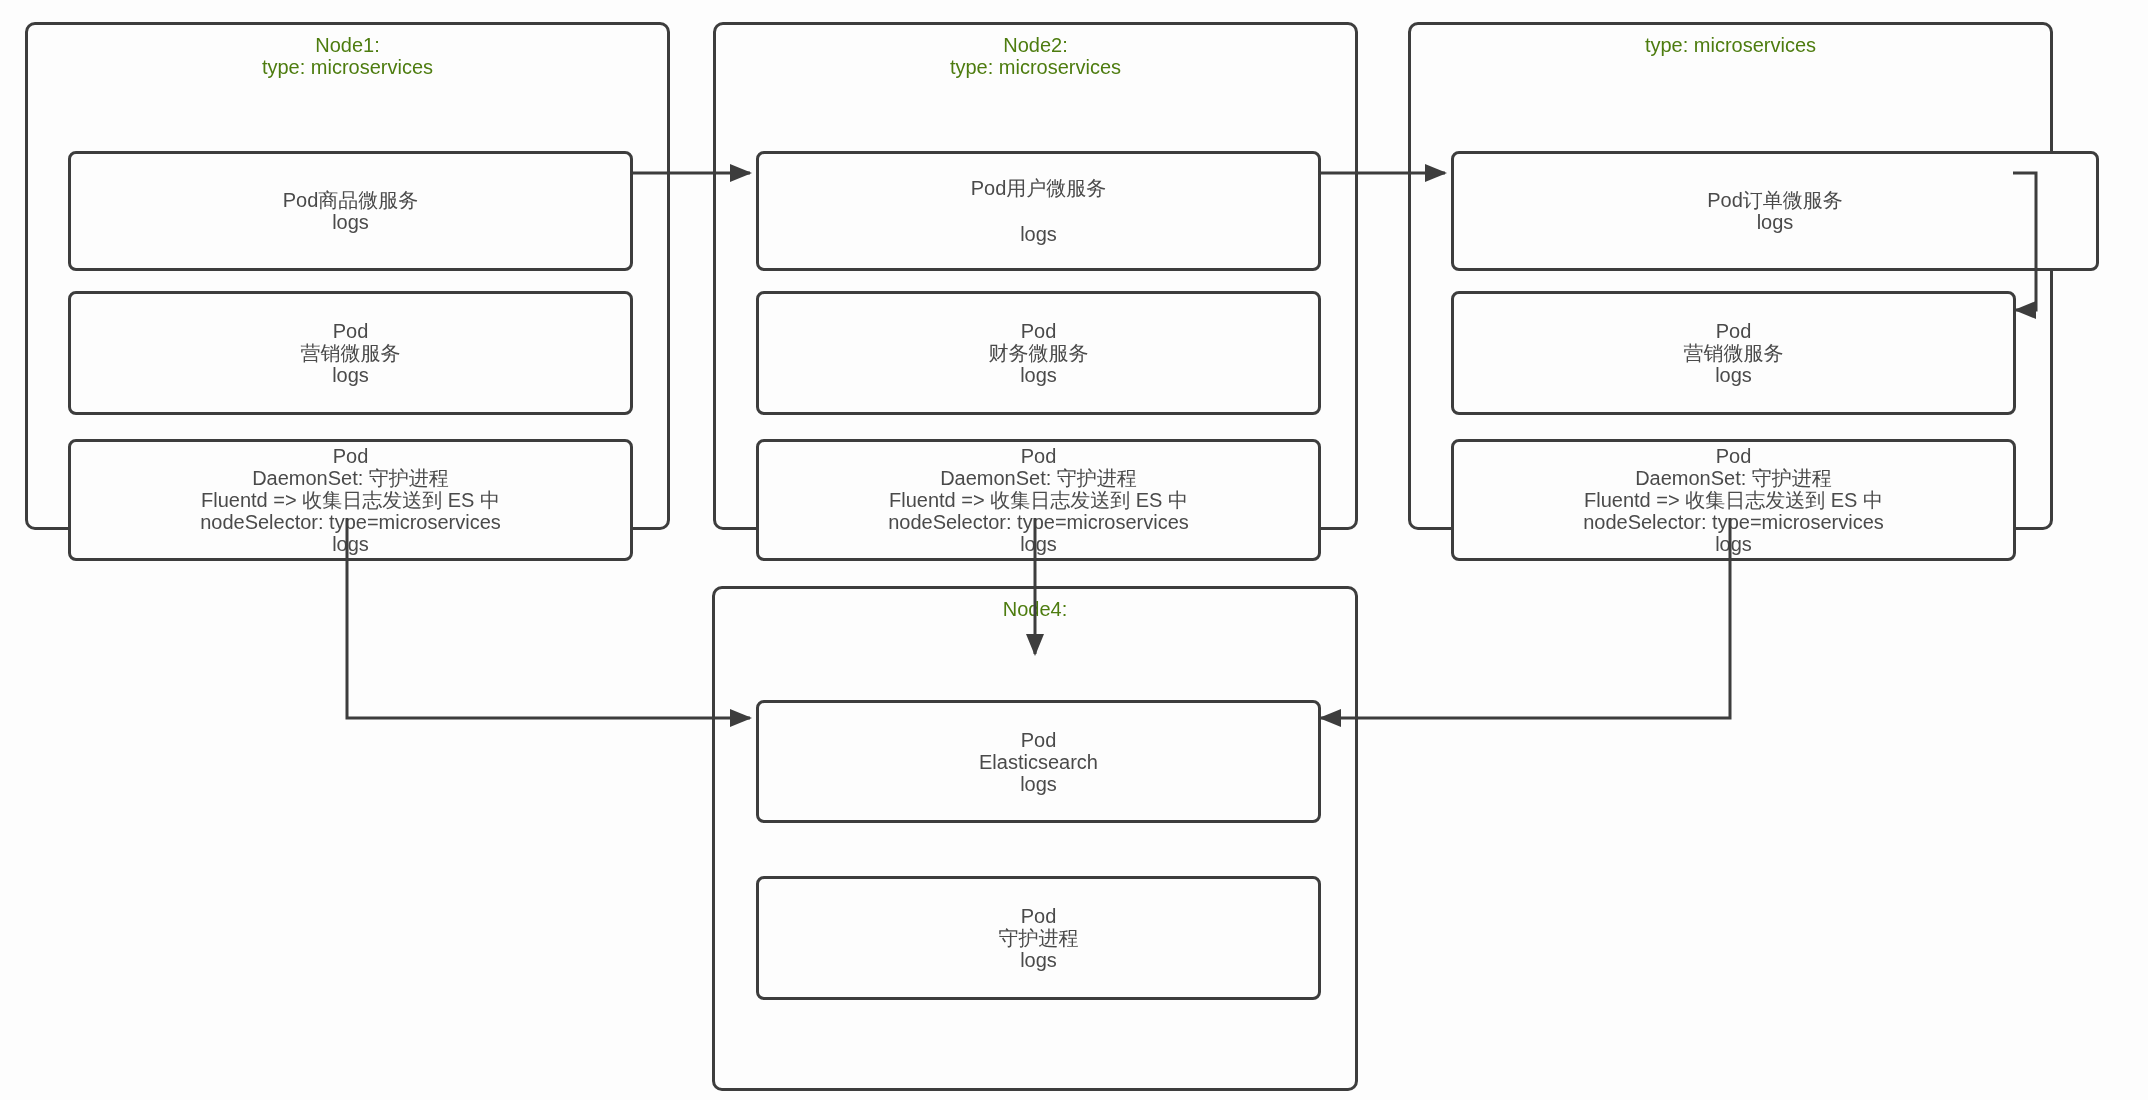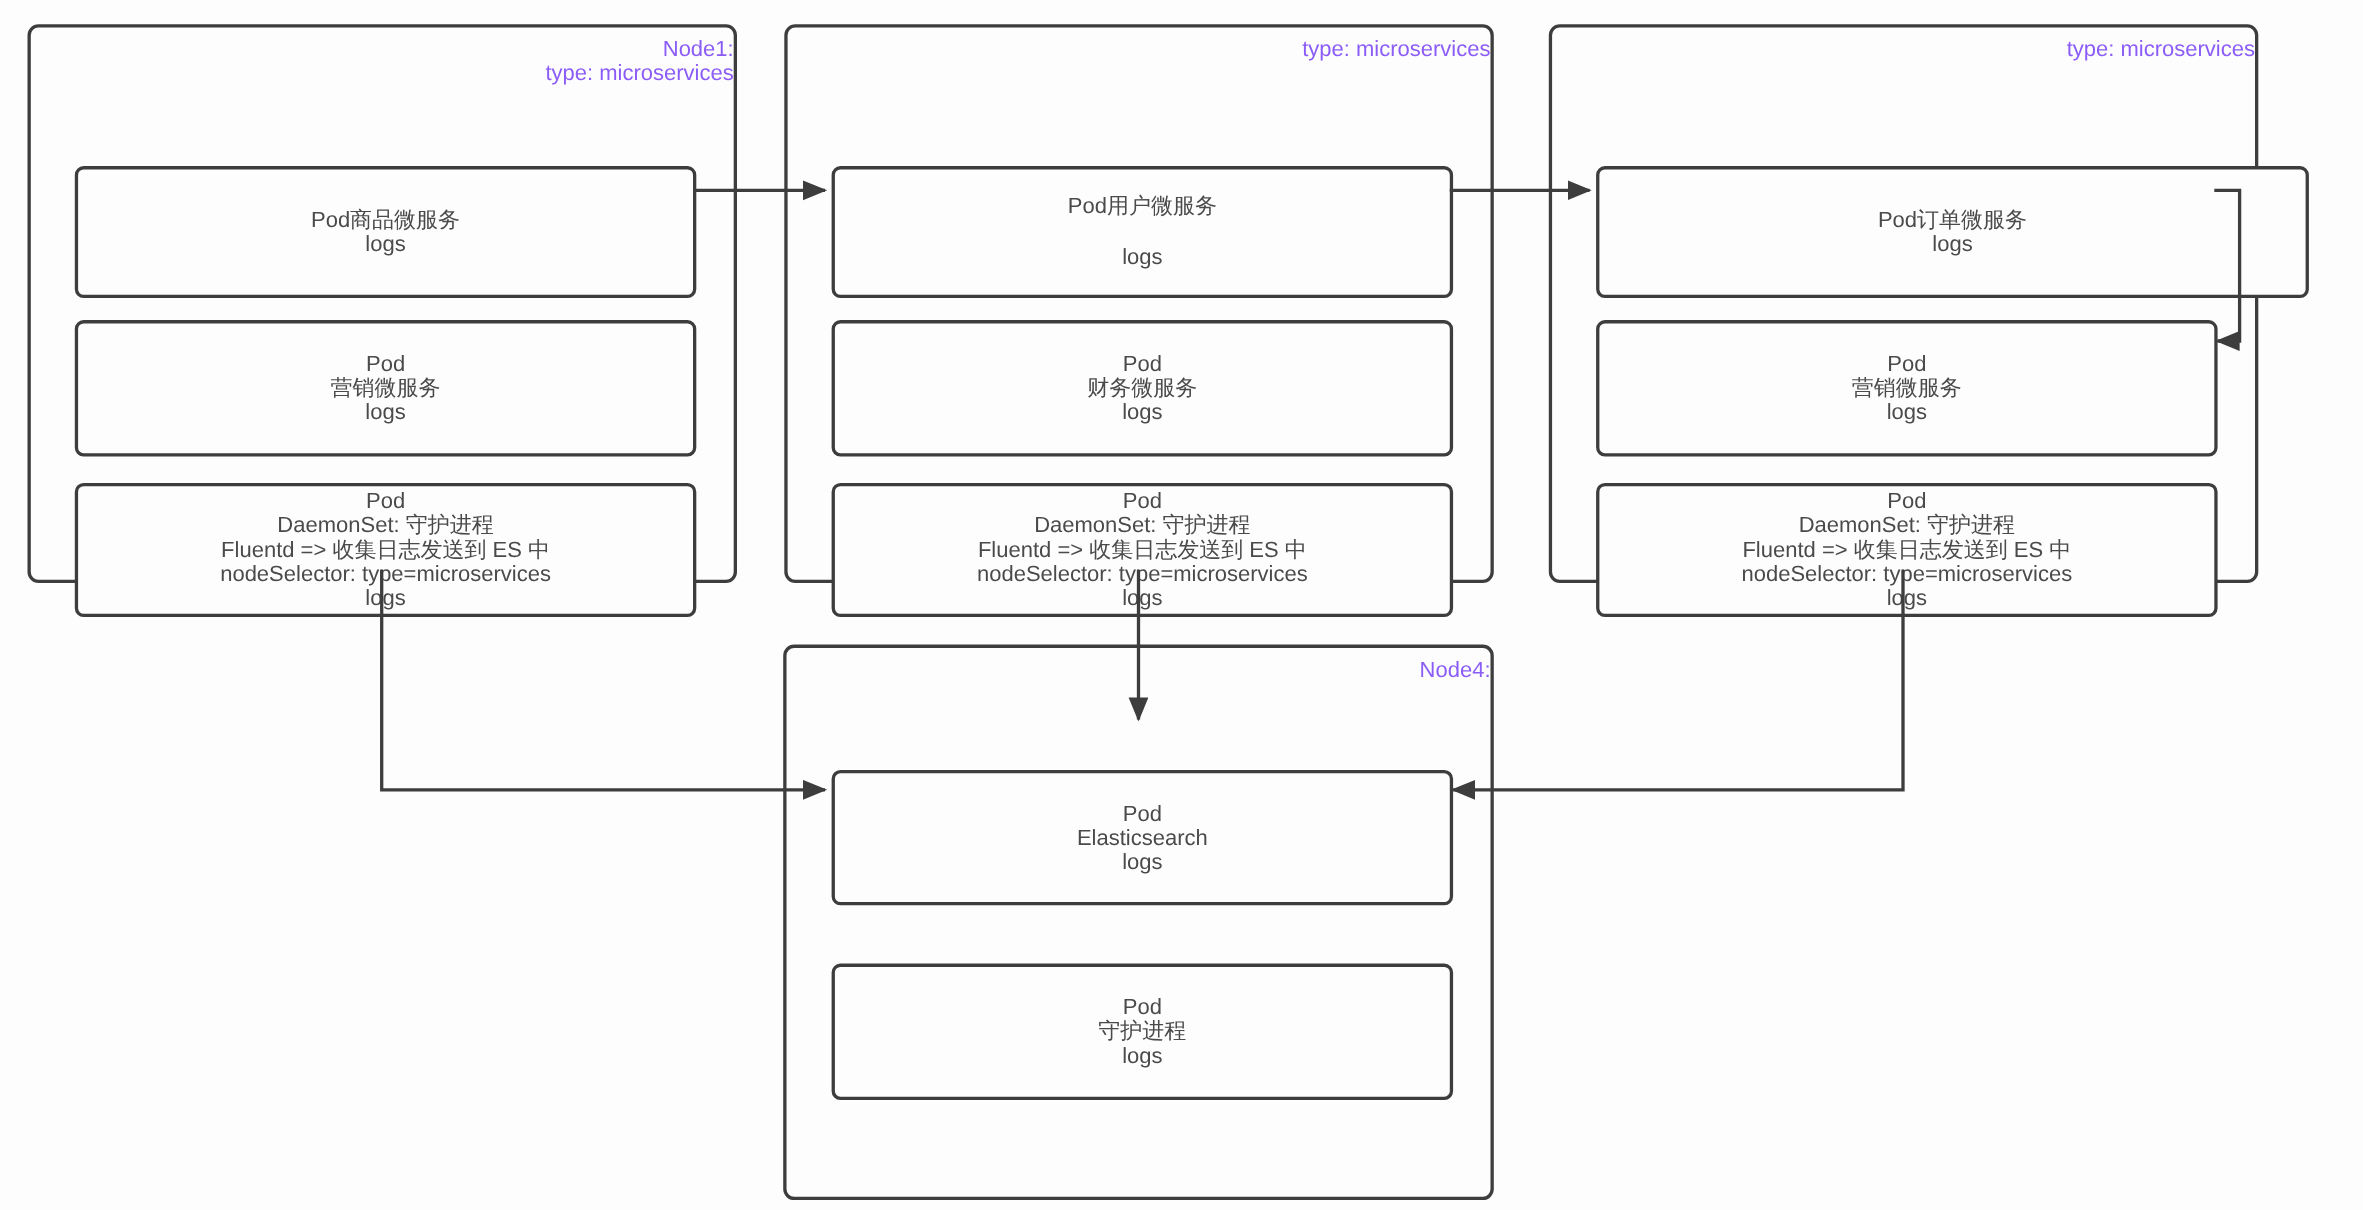--- a/index.html
+++ b/index.html
@@ -20,24 +20,24 @@
     box-sizing: border-box;
     border: 3px solid #3d3d3d;
     border-radius: 10px;
     background: #fdfdfd;
   }
   .node-title {
     position: absolute;
     top: 9px;
     left: 0;
     right: 0;
-    text-align: right;
+    text-align: center;
     font-size: 20px;
     line-height: 22px;
-    color: #8b5cf6;
+    color: #4d7c0f;
   }
   .pod {
     position: absolute;
     box-sizing: border-box;
     border: 3px solid #3d3d3d;
     border-radius: 8px;
     background: #fdfdfd;
     display: flex;
     flex-direction: column;
     justify-content: center;
@@ -84,20 +84,21 @@
       <div class="pod" style="left: 40px; top: 374px; width: 565px; height: 122px;">
         <div class="pod-line">Pod</div>
         <div class="pod-line">DaemonSet: 守护进程</div>
         <div class="pod-line">Fluentd =&gt; 收集日志发送到 ES 中</div>
         <div class="pod-line">nodeSelector: type=microservices</div>
         <div class="pod-line">logs</div>
       </div>
     </div>
     <div class="node" style="left: 713px; top: 22px; width: 645px; height: 508px;">
       <div class="node-title">
+        <div>Node2:</div>
         <div>type: microservices</div>
       </div>
       <div class="pod" style="left: 40px; top: 86px; width: 565px; height: 120px; gap: 24px;">
         <div class="pod-line">Pod用户微服务</div>
         <div class="pod-line">logs</div>
       </div>
       <div class="pod" style="left: 40px; top: 226px; width: 565px; height: 124px;">
         <div class="pod-line">Pod</div>
         <div class="pod-line">财务微服务</div>
         <div class="pod-line">logs</div>

